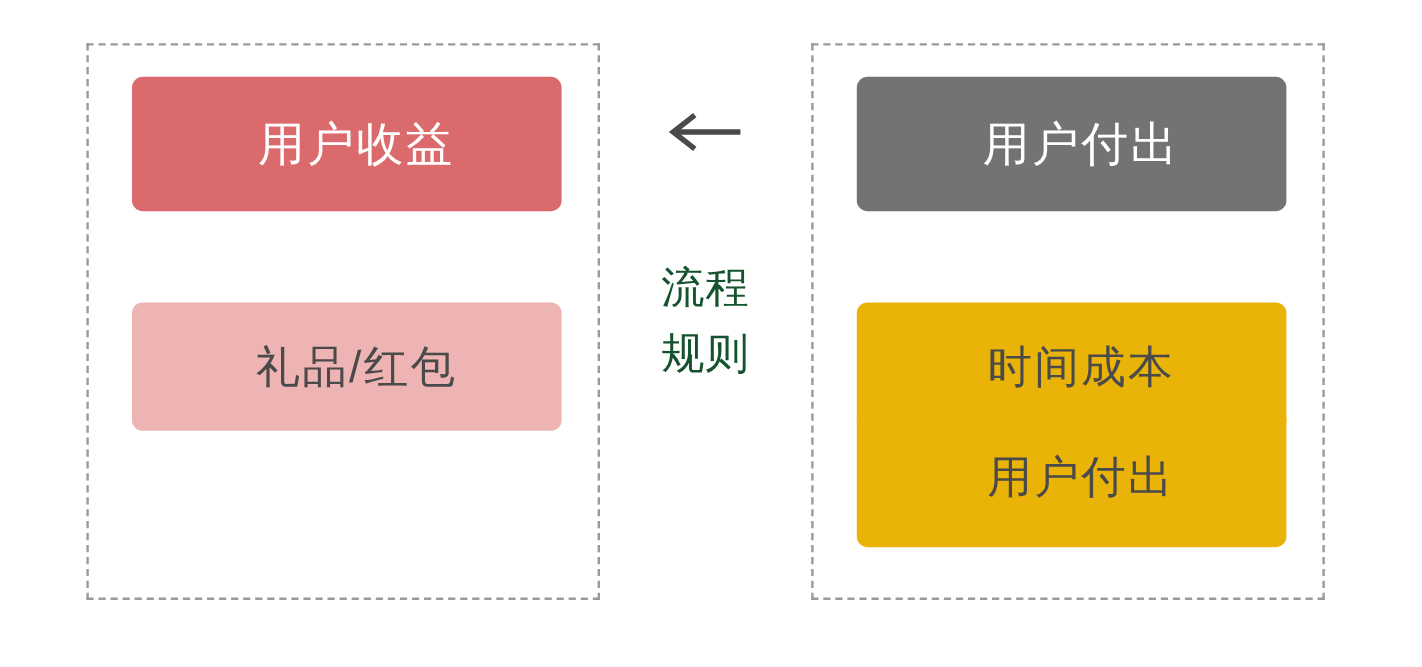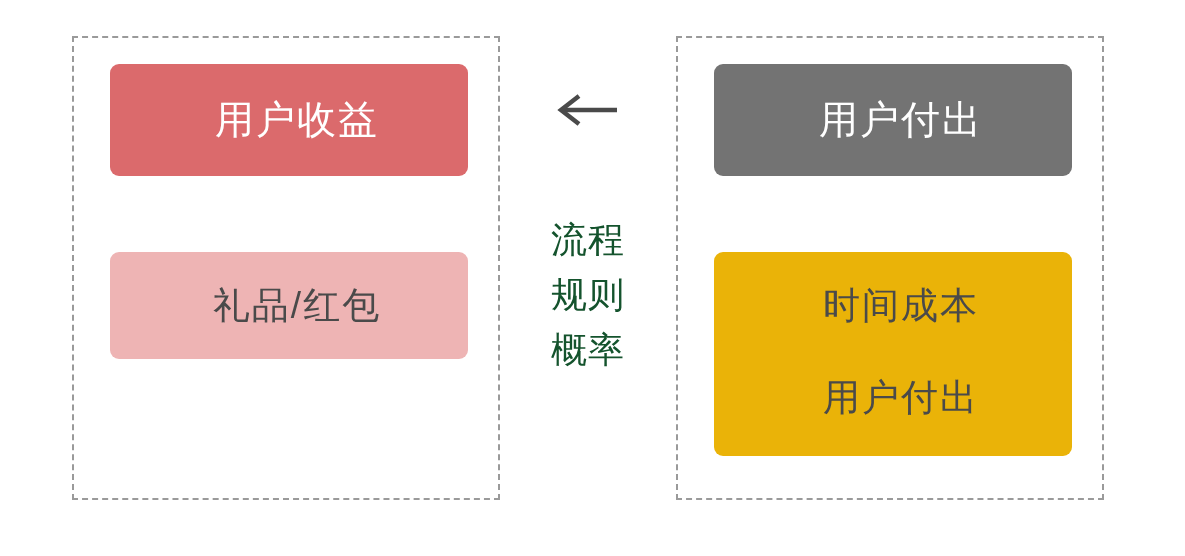--- a/index.html
+++ b/index.html
@@ -125,21 +125,20 @@
     <div id="flow-arrow">
       <svg width="66" height="34" viewBox="0 0 66 34" aria-hidden="true">
         <line x1="8" y1="17" x2="62" y2="17" stroke="#4a4a4a" stroke-width="4.5" stroke-linecap="butt"></line>
         <polyline points="24,3 6,17 24,31" fill="none" stroke="#4a4a4a" stroke-width="4.5" stroke-linecap="butt" stroke-linejoin="miter"></polyline>
       </svg>
     </div>
 
     <div id="center-labels">
       <div class="center-label">流程</div>
       <div class="center-label">规则</div>
-      <div class="center-label">概率</div>
     </div>
 
   </div>
 
   <div class="group-frame" id="group-right"></div>
 
   <div class="node node-header col-right row-head fill-blue">用户付出</div>
 
   <div class="node node-item col-right row-one fill-blue-light">时间成本</div>
 

